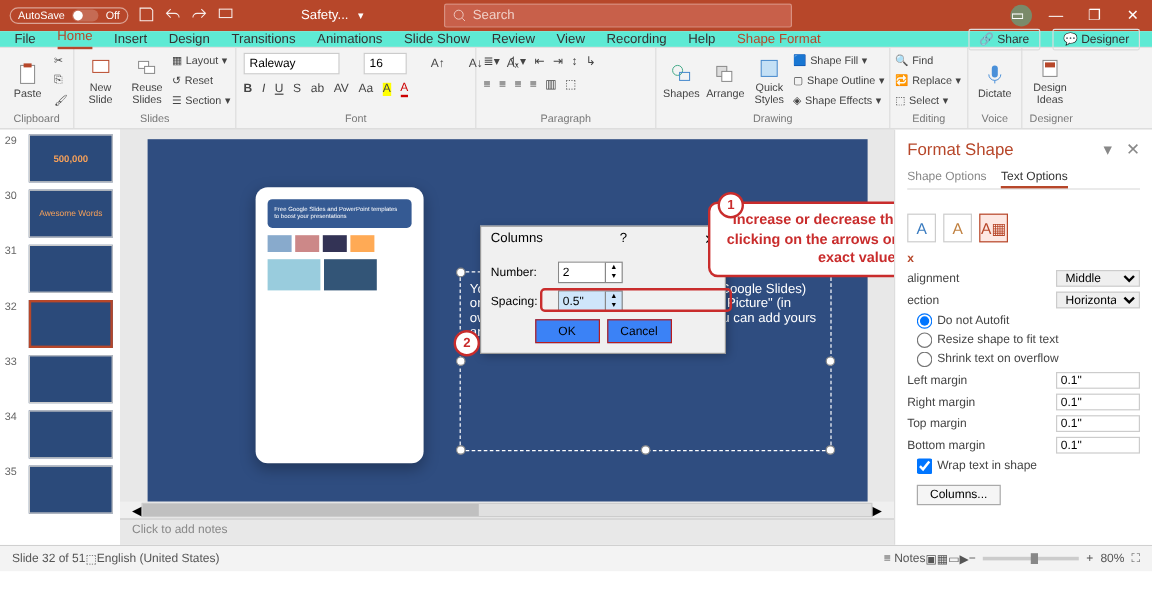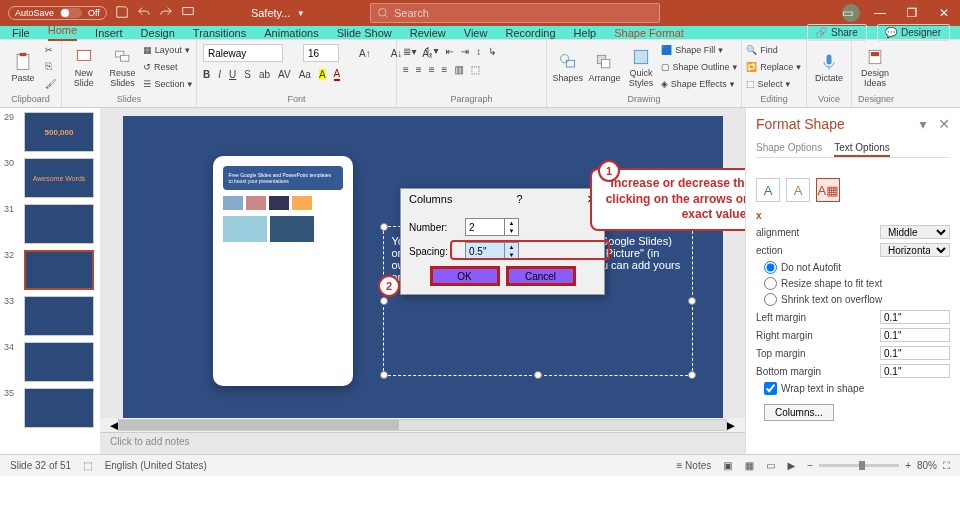--- a/index.html
+++ b/index.html
@@ -49,21 +49,21 @@
 .dialog{position:absolute;left:300px;top:80px;width:205px;background:#f0f0f0;border:1px solid #999;box-shadow:2px 2px 8px rgba(0,0,0,.3);z-index:10}
 .dlg-title{display:flex;justify-content:space-between;padding:4px 8px;font-size:11px}
 .dlg-body{padding:8px;font-size:10px}
 .dlg-row{display:flex;align-items:center;gap:6px;margin-bottom:6px}
 .dlg-row label{width:50px}
 .spinner{display:flex;border:1px solid #888;background:#fff}
 .spinner input{width:38px;border:none;padding:1px 3px;font-size:10px;outline:none}
 .spinarrows{display:flex;flex-direction:column;width:14px;border-left:1px solid #888}
 .spinarrows div{height:8px;font-size:6px;text-align:center;line-height:8px;cursor:pointer}
 .dlg-btns{display:flex;gap:6px;justify-content:center;margin-top:4px}
-.dlg-btns button{width:70px;height:20px;font-size:10px;border:3px solid #b91c1c;background:#8b5cf6}
+.dlg-btns button{width:54px;height:20px;font-size:10px;border:1px solid #b91c1c;background:#3b82f6}
 .callout{position:absolute;left:490px;top:60px;width:248px;border:2px solid #c92c2c;border-radius:8px;background:#fff;padding:6px 10px;z-index:11}
 .callout .badge{position:absolute;left:6px;top:-10px;width:22px;height:22px;border:2px solid #c92c2c;border-radius:50%;background:#fff;color:#c92c2c;font-weight:bold;display:flex;align-items:center;justify-content:center}
 .callout-text{color:#c92c2c;font-weight:bold;font-size:12px;text-align:center;line-height:1.3}
 .badge2{position:absolute;width:22px;height:22px;border:2px solid #c92c2c;border-radius:50%;background:#fff;color:#c92c2c;font-weight:bold;display:flex;align-items:center;justify-content:center;z-index:12}
 .redbox{position:absolute;border:2px solid #c92c2c;border-radius:4px;z-index:11}
 .notes{height:22px;border-top:1px solid #ccc;padding:3px 10px;color:#888;font-size:10px}
 .hscroll{height:14px;background:#f0f0f0;display:flex;align-items:center;padding:0 10px}
 .hscroll .track{flex:1;height:12px;background:#e0e0e0;border:1px solid #ccc;position:relative}
 .hscroll .thumb{position:absolute;left:0;top:0;width:280px;height:10px;background:#c0c0c0}
 .formatpane{width:215px;background:#fff;border-left:1px solid #ddd;padding:8px 10px;font-size:10px;color:#444;overflow:hidden}
@@ -71,21 +71,21 @@
 .fp-tabs{display:flex;gap:12px;font-size:10px;border-bottom:1px solid #ddd;margin-bottom:20px}
 .fp-tabs .t{padding:2px 0;color:#888}
 .fp-tabs .t.active{color:#333;border-bottom:2px solid #b7472a}
 .fp-icons{display:flex;gap:6px;margin-bottom:8px}
 .fp-icons div{width:24px;height:24px;border:1px solid #ccc;display:flex;align-items:center;justify-content:center;font-size:13px}
 .fp-icons .sel{border:1px solid #b7472a;background:#fde8e3}
 .fp-field{display:flex;justify-content:space-between;align-items:center;margin:4px 0}
 .fp-field select,.fp-field input{width:70px;height:14px;border:1px solid #ccc;font-size:10px;padding:0 3px}
 .fp-radio,.fp-check{display:flex;align-items:center;gap:4px;margin:3px 0 3px 8px}
 .statusbar{height:22px;background:#f3f3f3;border-top:1px solid #d0d0d0;display:flex;align-items:center;padding:0 10px;font-size:10px;color:#555;justify-content:space-between}
-.statusbar .left,.statusbar .right{display:flex;gap:12px;align-items:flex-start}
+.statusbar .left,.statusbar .right{display:flex;align-items:flex-start}
 .zoom{display:flex;align-items:center;gap:6px}
 .zoomslider{width:80px;height:3px;background:#ccc;position:relative}
 .zoomslider::after{content:"";position:absolute;left:50%;top:-3px;width:6px;height:9px;background:#888}
 </style>
 </head>
 <body>
 
 <div class="titlebar">
   <div class="left">
     <div class="autosave">

